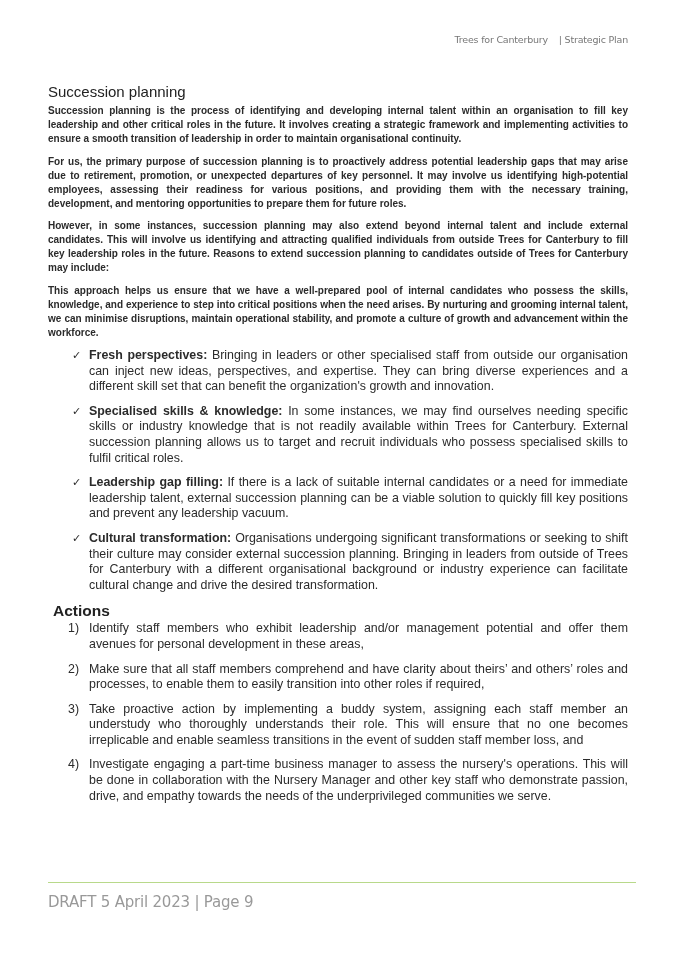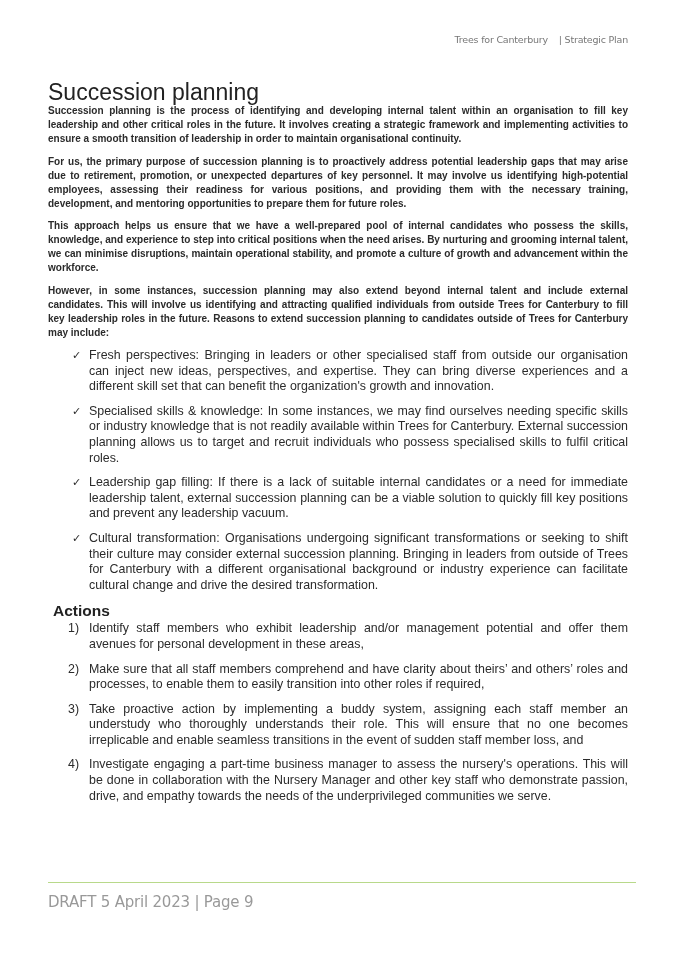--- a/index.html
+++ b/index.html
@@ -1,46 +1,46 @@
 <!DOCTYPE html>
 <html><head>
 <meta charset="utf-8">
 <style>
   html, body { margin:0; padding:0; background:#fff; }
   body { width:675px; height:955px; position:relative; overflow:hidden; font-family:"Liberation Sans", sans-serif; color:#2b2b2b; }
   .header { position:absolute; top:34px; right:47px; font-size:9.5px; color:#777; font-family:"DejaVu Sans", sans-serif; letter-spacing:-0.2px; }
   .header .sep { margin-left:8px; }
   .content { position:absolute; left:48px; top:80px; width:580px; }
-  h1 { font-weight:normal; font-size:23px; margin:0; line-height:24px; color:#222; }
+  h1 { font-weight:normal; font-size:15px; margin:0; line-height:24px; color:#222; }
   p { font-size:10px; line-height:14px; margin:0 0 8.5px 0; text-align:justify;font-weight:bold; }
   ul.checks { list-style:none; margin:0; padding:0; }
   ul.checks li { position:relative; padding-left:41px; font-size:12.4px; line-height:15.6px; margin-bottom:9px; text-align:justify; }
   ul.checks li .tick { position:absolute; left:24px; top:0; font-size:11px; }
-  ul.checks li b { font-weight:normal; }
+  ul.checks li b { font-weight:bold; }
   h2 { font-weight:bold; font-size:15.5px; margin:4px 0 1px 5px; color:#222; }
   ol.actions { list-style:none; margin:0; padding:0; }
   ol.actions li { position:relative; padding-left:41px; font-size:12.4px; line-height:15.6px; margin-bottom:9px; text-align:justify; }
   ol.actions li .num { position:absolute; left:20px; top:0; }
   .footer-line { position:absolute; left:48px; top:882px; width:588px; height:1px; background:#b8d98a; }
   .footer { position:absolute; left:48px; top:893px; font-size:15px; color:#999; font-family:"DejaVu Sans", sans-serif; letter-spacing:-0.2px; }
 </style>
 </head>
 <body>
 
 <div class="header">
   <span>Trees for Canterbury</span>
   <span class="sep">| Strategic Plan</span>
 </div>
 
 <div class="content">
   <h1>Succession planning</h1>
   <p>Succession planning is the process of identifying and developing internal talent within an organisation to fill key leadership and other critical roles in the future. It involves creating a strategic framework and implementing activities to ensure a smooth transition of leadership in order to maintain organisational continuity.</p>
   <p>For us, the primary purpose of succession planning is to proactively address potential leadership gaps that may arise due to retirement, promotion, or unexpected departures of key personnel. It may involve us identifying high-potential employees, assessing their readiness for various positions, and providing them with the necessary training, development, and mentoring opportunities to prepare them for future roles.</p>
+  <p>However, in some instances, succession planning may also extend beyond internal talent and include external candidates. This will involve us identifying and attracting qualified individuals from outside Trees for Canterbury to fill key leadership roles in the future. Reasons to extend succession planning to candidates outside of Trees for Canterbury may include:</p>
   <p>This approach helps us ensure that we have a well-prepared pool of internal candidates who possess the skills, knowledge, and experience to step into critical positions when the need arises. By nurturing and grooming internal talent, we can minimise disruptions, maintain operational stability, and promote a culture of growth and advancement within the workforce.</p>
-  <p>However, in some instances, succession planning may also extend beyond internal talent and include external candidates. This will involve us identifying and attracting qualified individuals from outside Trees for Canterbury to fill key leadership roles in the future. Reasons to extend succession planning to candidates outside of Trees for Canterbury may include:</p>
 
   <ul class="checks">
     <li>
       <span class="tick">✓</span><b>Fresh perspectives:</b><span> Bringing in leaders or other specialised staff from outside our organisation can inject new ideas, perspectives, and expertise. They can bring diverse experiences and a different skill set that can benefit the organization's growth and innovation.</span>
     </li>
     <li>
       <span class="tick">✓</span><b>Specialised skills &amp; knowledge:</b><span> In some instances, we may find ourselves needing specific skills or industry knowledge that is not readily available within Trees for Canterbury. External succession planning allows us to target and recruit individuals who possess specialised skills to fulfil critical roles.</span>
     </li>
     <li>
       <span class="tick">✓</span><b>Leadership gap filling:</b><span> If there is a lack of suitable internal candidates or a need for immediate leadership talent, external succession planning can be a viable solution to quickly fill key positions and prevent any leadership vacuum.</span>

